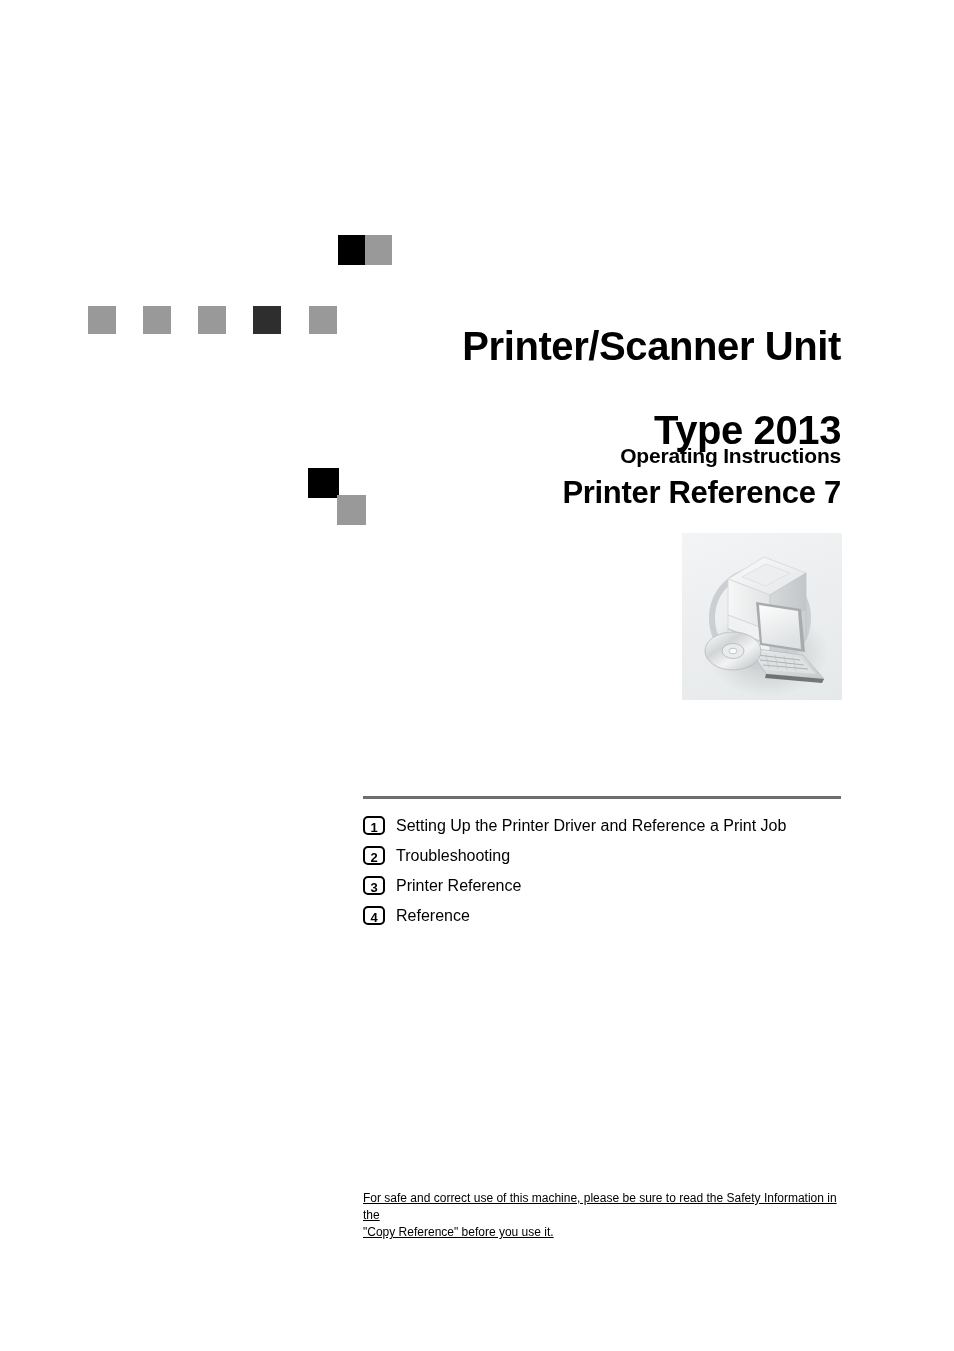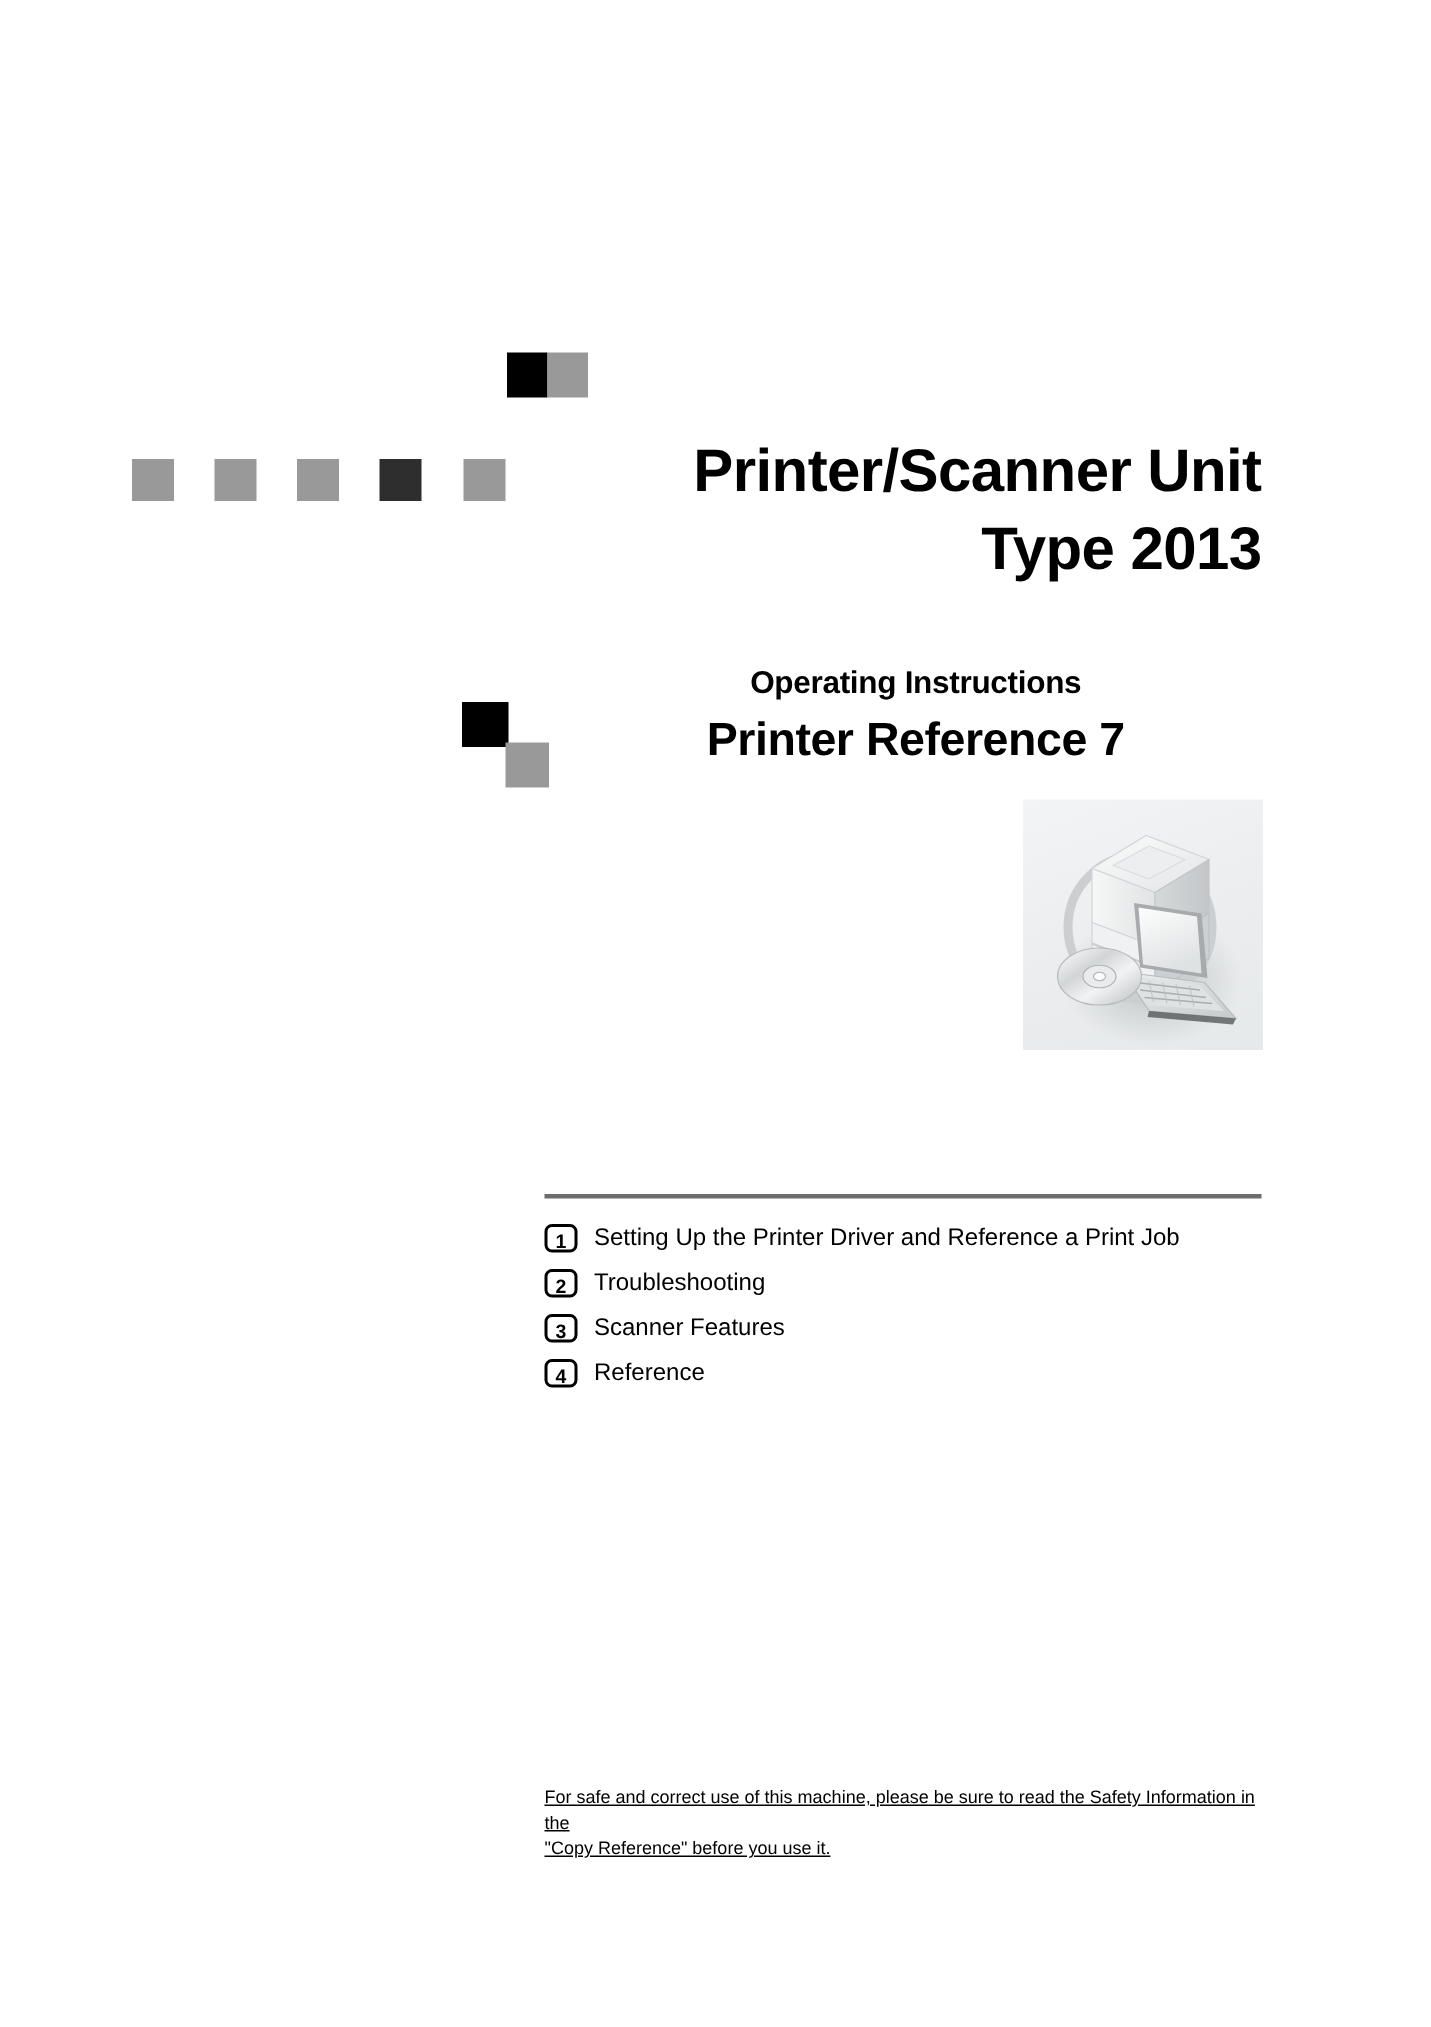--- a/index.html
+++ b/index.html
@@ -46,28 +46,29 @@
     top: 288px;
     width: 541px;
     text-align: right;
   }
   .title-line {
     font-size: 40px;
     font-weight: bold;
     line-height: 52px;
     letter-spacing: -0.4px;
     white-space: nowrap;
+    margin-top: 32px;
   }
 
   .subtitle-block {
     position: absolute;
     left: 380px;
     top: 442px;
     width: 461px;
-    text-align: center;
+    text-align: right;
   }
   .oi-line {
     font-size: 21px;
     font-weight: bold;
     line-height: 28px;
     letter-spacing: -0.2px;
   }
   .ref-line {
     font-size: 31px;
     font-weight: bold;
@@ -248,21 +249,21 @@
     <div class="chapter-row">
       <div class="chapter-num">1</div>
       <div class="chapter-label">Setting Up the Printer Driver and Reference a Print Job</div>
     </div>
     <div class="chapter-row">
       <div class="chapter-num">2</div>
       <div class="chapter-label">Troubleshooting</div>
     </div>
     <div class="chapter-row">
       <div class="chapter-num">3</div>
-      <div class="chapter-label">Scanner Features</div>
+      <div class="chapter-label">Printer Reference</div>
     </div>
     <div class="chapter-row">
       <div class="chapter-num">4</div>
       <div class="chapter-label">Reference</div>
     </div>
   </div>
 
   <div class="footer">
     <div>For safe and correct use of this machine, please be sure to read the Safety Information in the</div>
     <div>"Copy Reference" before you use it.</div>

